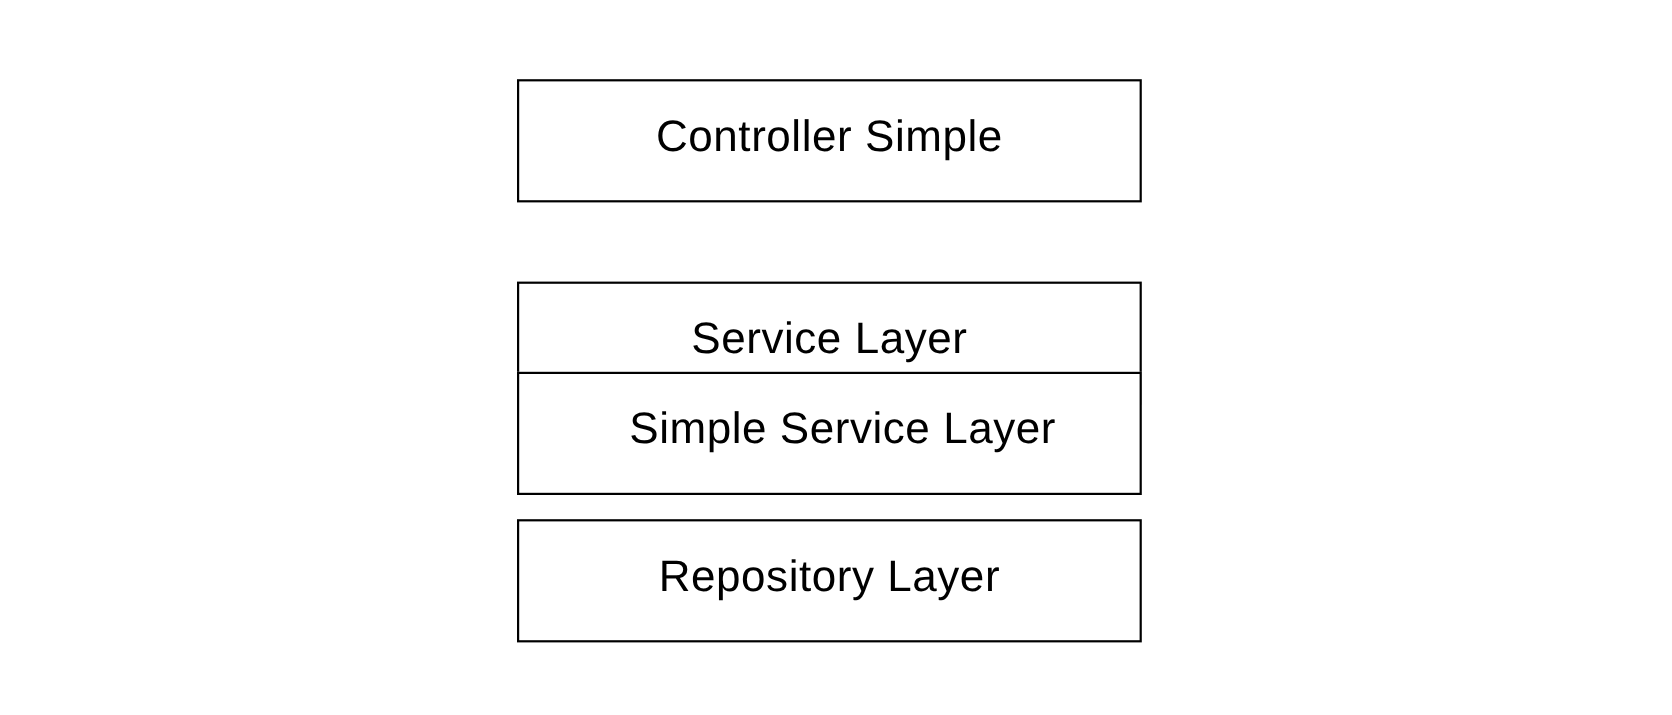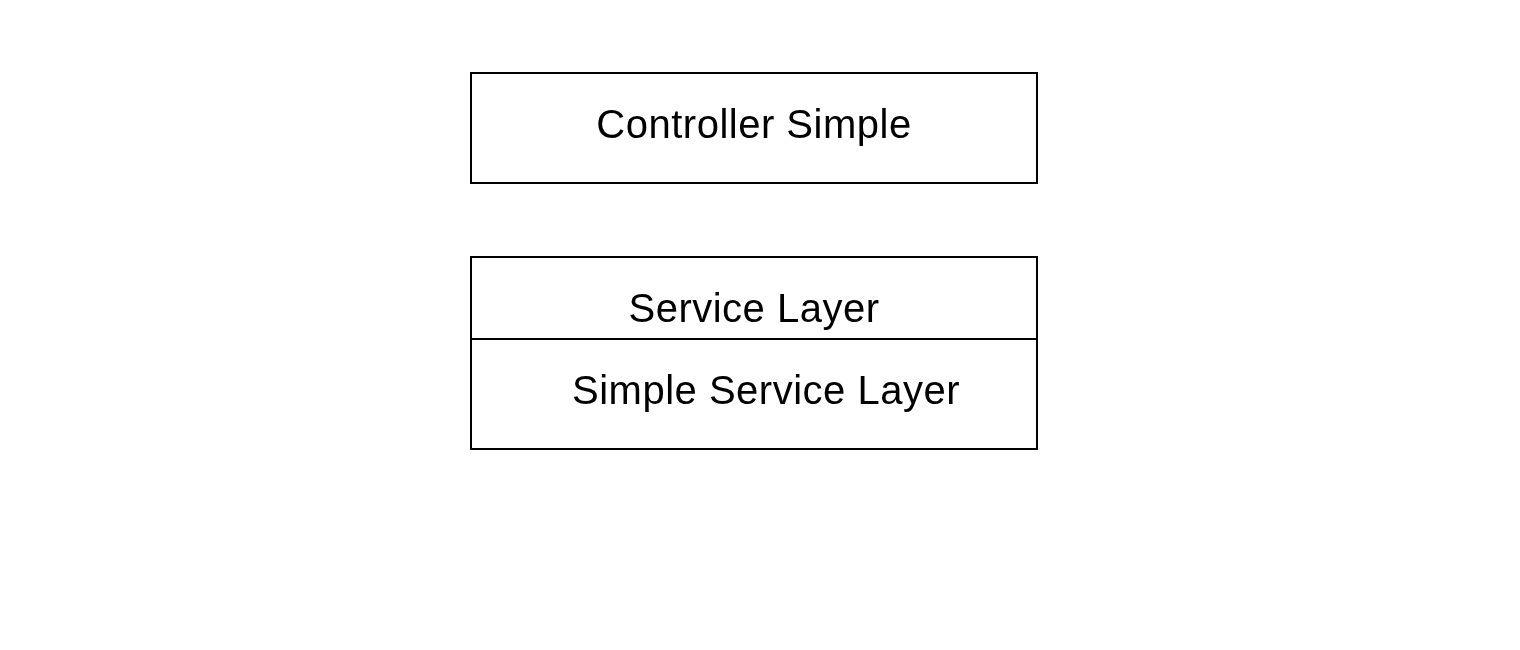--- a/index.html
+++ b/index.html
@@ -51,14 +51,17 @@
   </div>
 
   <div class="layer-box pos-1">
     <span class="label">Service Layer</span>
   </div>
 
   <div class="layer-box pos-2">
     <span class="label">Simple Service Layer</span>
   </div>
 
+  <div class="layer-box pos-3">
+    <span class="label">Repository Layer</span>
+  </div>
 
 </div>
 
 </body></html>

